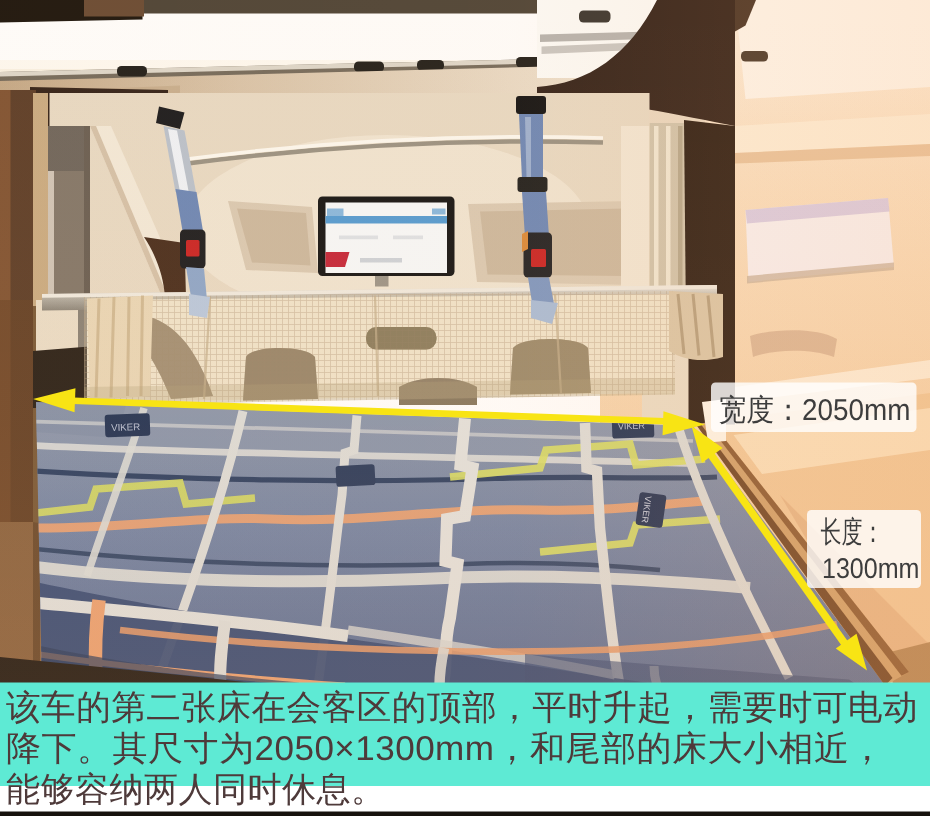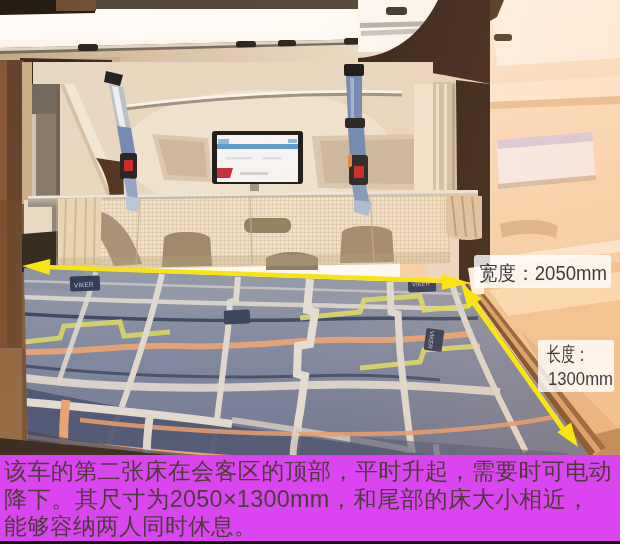--- a/index.html
+++ b/index.html
@@ -1,18 +1,18 @@
 <!DOCTYPE html>
 <html><head>
 <meta charset="utf-8">
 <style>
 html,body{margin:0;padding:0;background:#ffffff;}
 body{width:620px;height:544px;overflow:hidden;position:relative;font-family:"Liberation Sans",sans-serif;}
 #photo{position:absolute;left:0;top:0;}
-#caption{position:absolute;left:0;top:455px;width:620px;height:86px;background:#d946ef;color:#4e3a3a;font-size:23px;line-height:27.5px;letter-spacing:0.3px;}
+#caption{position:absolute;left:0;top:455px;width:620px;height:69px;background:#5eead4;color:#4e3a3a;font-size:23px;line-height:27.5px;letter-spacing:0.3px;}
 
 #blackbar{position:absolute;left:0;top:541px;width:620px;height:3px;background:#17120e;}
 </style>
 </head>
 <body>
 
 <svg id="photo" width="620" height="457" viewBox="0 0 620 457">
 <defs>
 <linearGradient id="cab" x1="0" y1="0" x2="0" y2="1">
  <stop offset="0" stop-color="#fbeedd"></stop>

